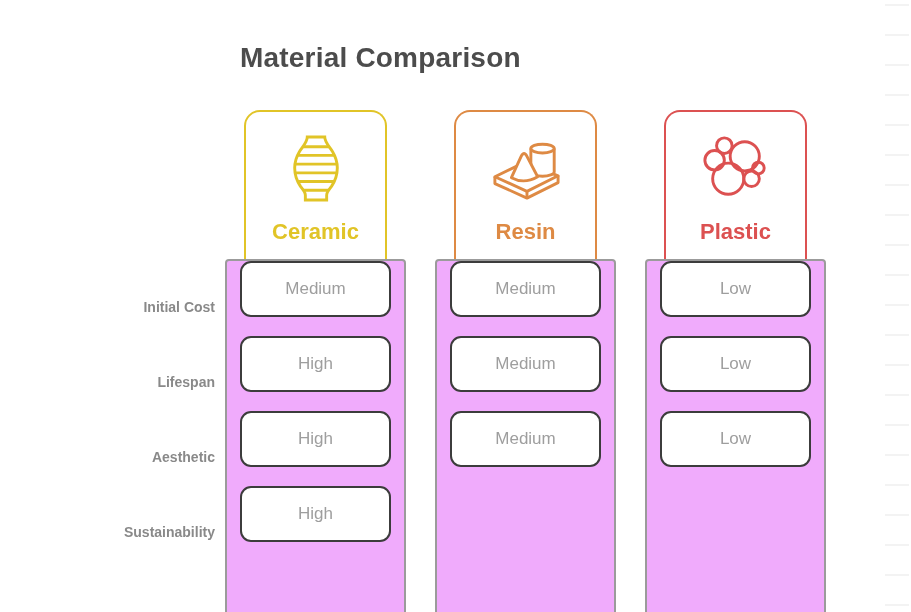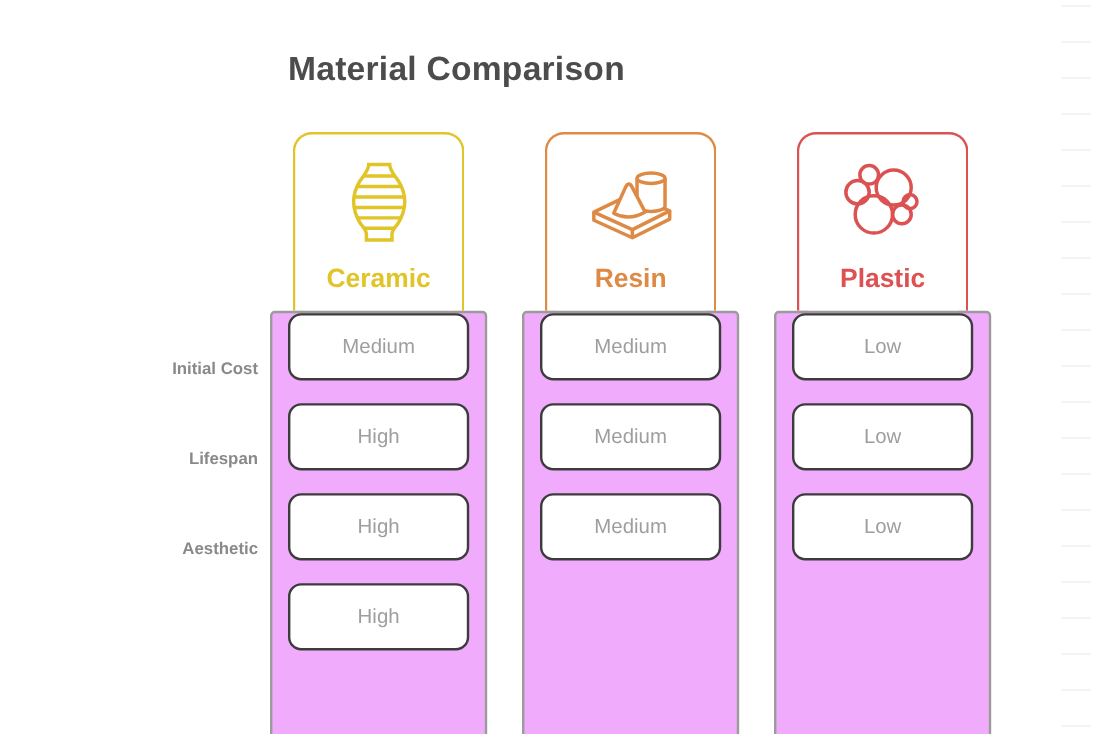--- a/index.html
+++ b/index.html
@@ -93,20 +93,21 @@
 
 <div class="page">
 
   <div class="page-title">Material Comparison</div>
 
   <div class="ruled-lines"></div>
 
   <div class="row-label" style="top:295px">Initial Cost</div>
   <div class="row-label" style="top:445px">Aesthetic</div>
   <div class="row-label" style="top:370px">Lifespan</div>
+  <div class="row-label" style="top:520px">Sustainability</div>
 
   <div class="col" style="left:225px">
     <div class="col-header" style="color: rgb(225, 196, 39);">
       <svg width="62" height="70" viewBox="0 0 64 72" fill="none" stroke="currentColor" stroke-width="3">
         <defs>
           <clipPath id="vaseClip">
             <path d="M23,4 H41 C41,9 45,13 49,19 C52,24 54,30 54,36 C54,43 52,49 48,55 C45,59 43,61 43,64 V69 H21 V64 C21,61 19,59 16,55 C12,49 10,43 10,36 C10,30 12,24 15,19 C19,13 23,9 23,4 Z"></path>
           </clipPath>
         </defs>
         <path d="M23,4 H41 C41,9 45,13 49,19 C52,24 54,30 54,36 C54,43 52,49 48,55 C45,59 43,61 43,64 V69 H21 V64 C21,61 19,59 16,55 C12,49 10,43 10,36 C10,30 12,24 15,19 C19,13 23,9 23,4 Z"></path>

